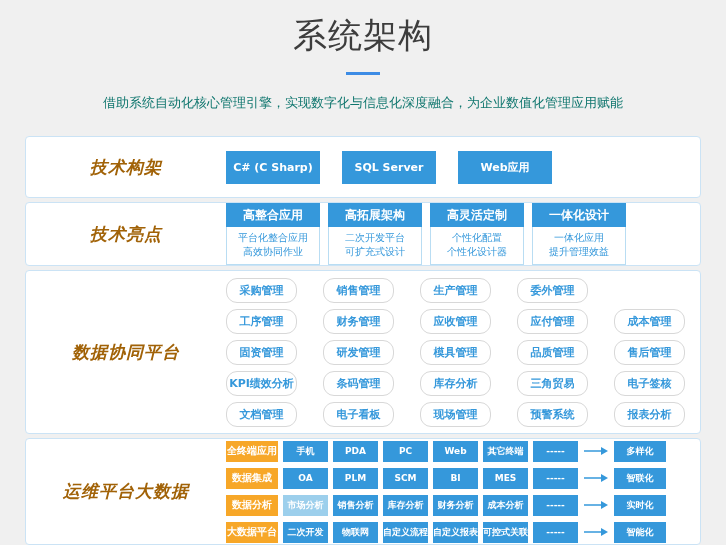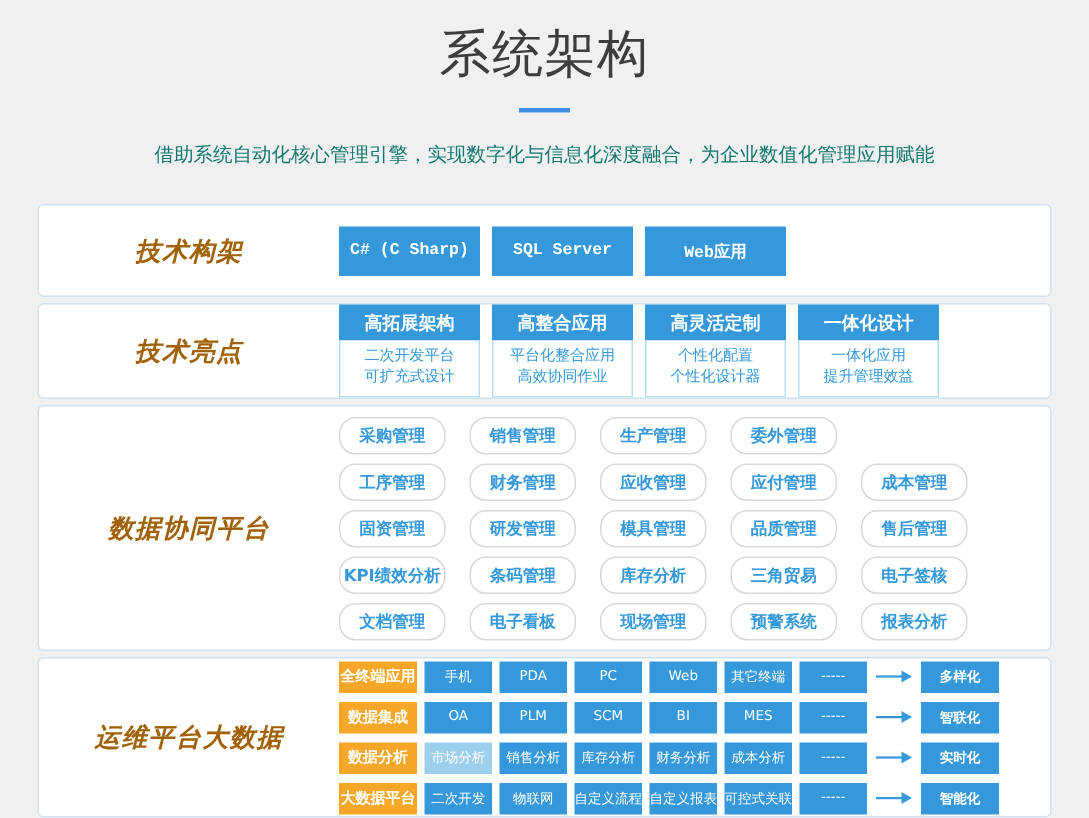--- a/index.html
+++ b/index.html
@@ -21,21 +21,21 @@
   }
   .panel-1 { height:62px; } .panel-2 { height:64px; }
   .panel-3 { height:164px; } .panel-4 { height:107px; }
   .panel-label {
     width:200px; flex:0 0 200px; display:flex; align-items:center; justify-content:center;
     color:#a16207; font-size:17px; font-weight:bold; letter-spacing:1px;font-style:italic;
   }
   .panel-content { flex:1; display:flex; align-items:center; }
 
   
-  .btn-row { gap:8px;font-family:Liberation Mono, monospace; }
+  .btn-row { gap:22px; }
   .blue-btn {
     width:94px; height:33px; background:#3598db; color:#fff;
     font-size:11px; font-weight:bold; display:flex; align-items:center; justify-content:center;
     white-space:nowrap; cursor:pointer;
   }
 
   
   .cards { gap:8px; }
   .card { width:94px; }
   .card-head {
@@ -43,36 +43,36 @@
     display:flex; align-items:center; justify-content:center; white-space:nowrap;
   }
   .card-body {
     border:1px solid #b9ddf3; border-top:none; background:#fff;
     padding:4px 0 5px; font-size:10px; color:#3598db; text-align:center; line-height:14px;
     white-space:nowrap;
   }
 
   
   .grid { flex-direction:column; justify-content:center; align-items:flex-start; gap:6px; }
-  .grid-row { display:flex; gap:16px;align-items:flex-end; }
+  .grid-row { display:flex; gap:26px;align-items:flex-end; }
   .grid-btn {
     width:71px; height:25px; background:#fff; border:1px solid #d8d8d8; border-radius:11px;
     color:#3598db; font-size:11px; font-weight:bold;
     display:flex; align-items:center; justify-content:center; white-space:nowrap; cursor:pointer;
   }
 
   
   .ops { flex-direction:column; justify-content:center; align-items:flex-start; gap:6px; }
   .ops-row { display:flex; align-items:center; gap:5px; }
   .ops-cat {
     width:52px; height:21px; background:#f7a728; color:#fff; font-size:10px; font-weight:bold;
     display:flex; align-items:center; justify-content:center; white-space:nowrap;
   }
   .ops-cell {
-    width:45px; height:21px; background:#3598db; color:#fff; font-size:9px; font-weight:normal;
+    width:45px; height:21px; background:#3598db; color:#fff; font-size:9px; font-weight:bold;
     display:flex; align-items:center; justify-content:center; white-space:nowrap;
   }
   .ops-cell.light { background:#9ccfec; }
   .ops-result {
     width:52px; height:21px; background:#3598db; color:#fff; font-size:9px; font-weight:bold;
     display:flex; align-items:center; justify-content:center; white-space:nowrap;
   }
   .arrow { display:flex; align-items:center; margin:0 1px; }
 </style>
 </head>
@@ -93,31 +93,31 @@
         <div class="blue-btn">C#  (C Sharp)</div>
         <div class="blue-btn">SQL Server</div>
         <div class="blue-btn">Web应用</div>
       </div>
     </section>
 
     <section class="panel panel-2">
       <div class="panel-label">技术亮点</div>
       <div class="panel-content cards">
         <div class="card">
+          <div class="card-head">高整合应用</div>
+          <div class="card-body">
+            <div>平台化整合应用</div>
+            <div>高效协同作业</div>
+          </div>
+        </div>
+        <div class="card">
           <div class="card-head">高拓展架构</div>
           <div class="card-body">
             <div>二次开发平台</div>
             <div>可扩充式设计</div>
-          </div>
-        </div>
-        <div class="card">
-          <div class="card-head">高整合应用</div>
-          <div class="card-body">
-            <div>平台化整合应用</div>
-            <div>高效协同作业</div>
           </div>
         </div>
         <div class="card">
           <div class="card-head">高灵活定制</div>
           <div class="card-body">
             <div>个性化配置</div>
             <div>个性化设计器</div>
           </div>
         </div>
         <div class="card">

